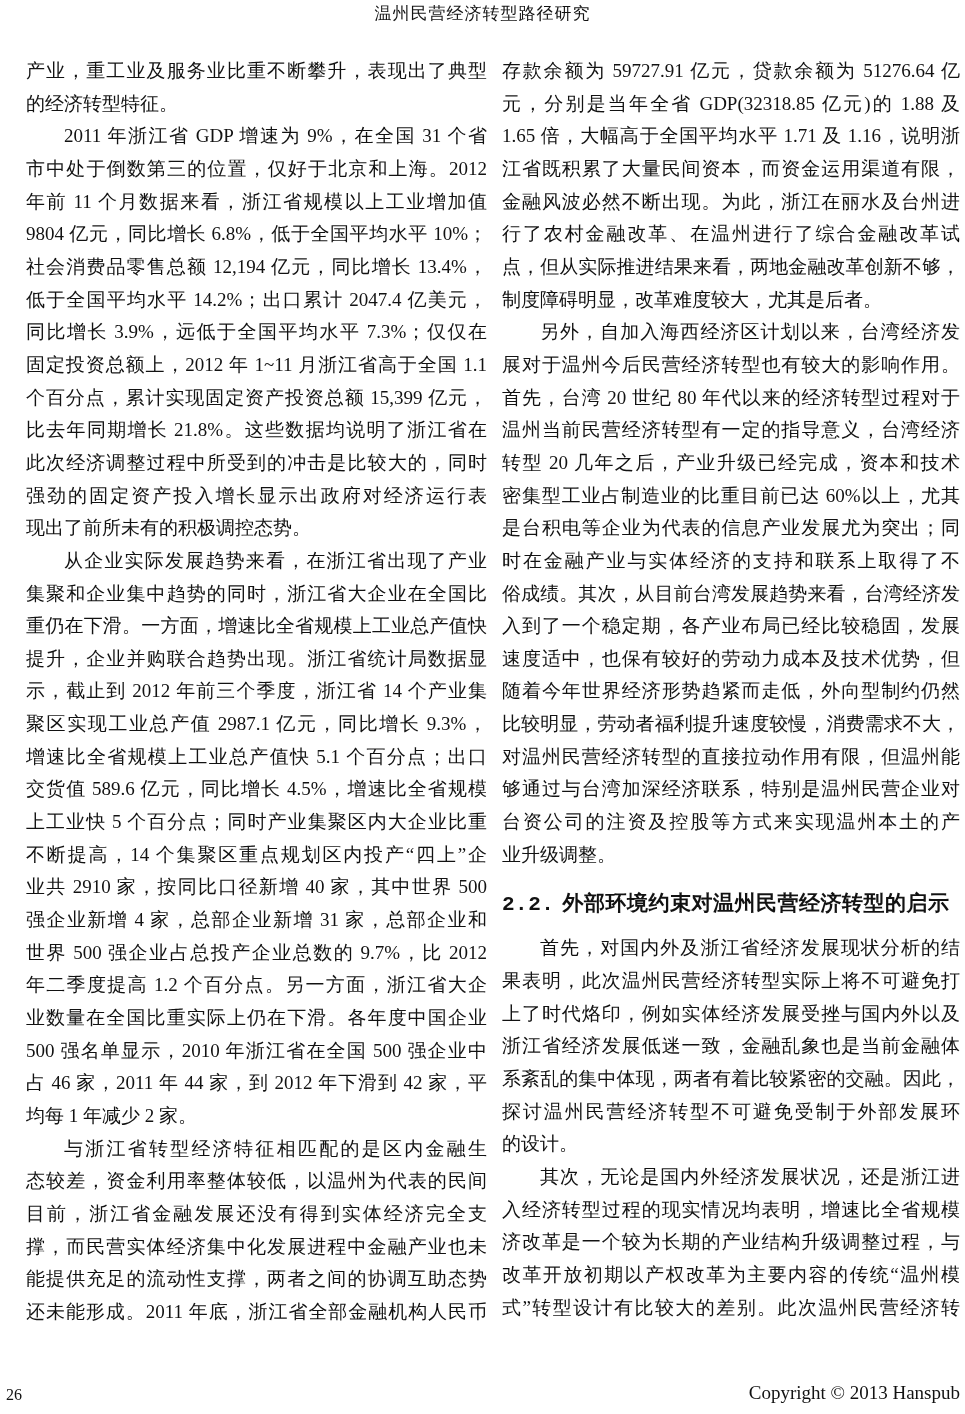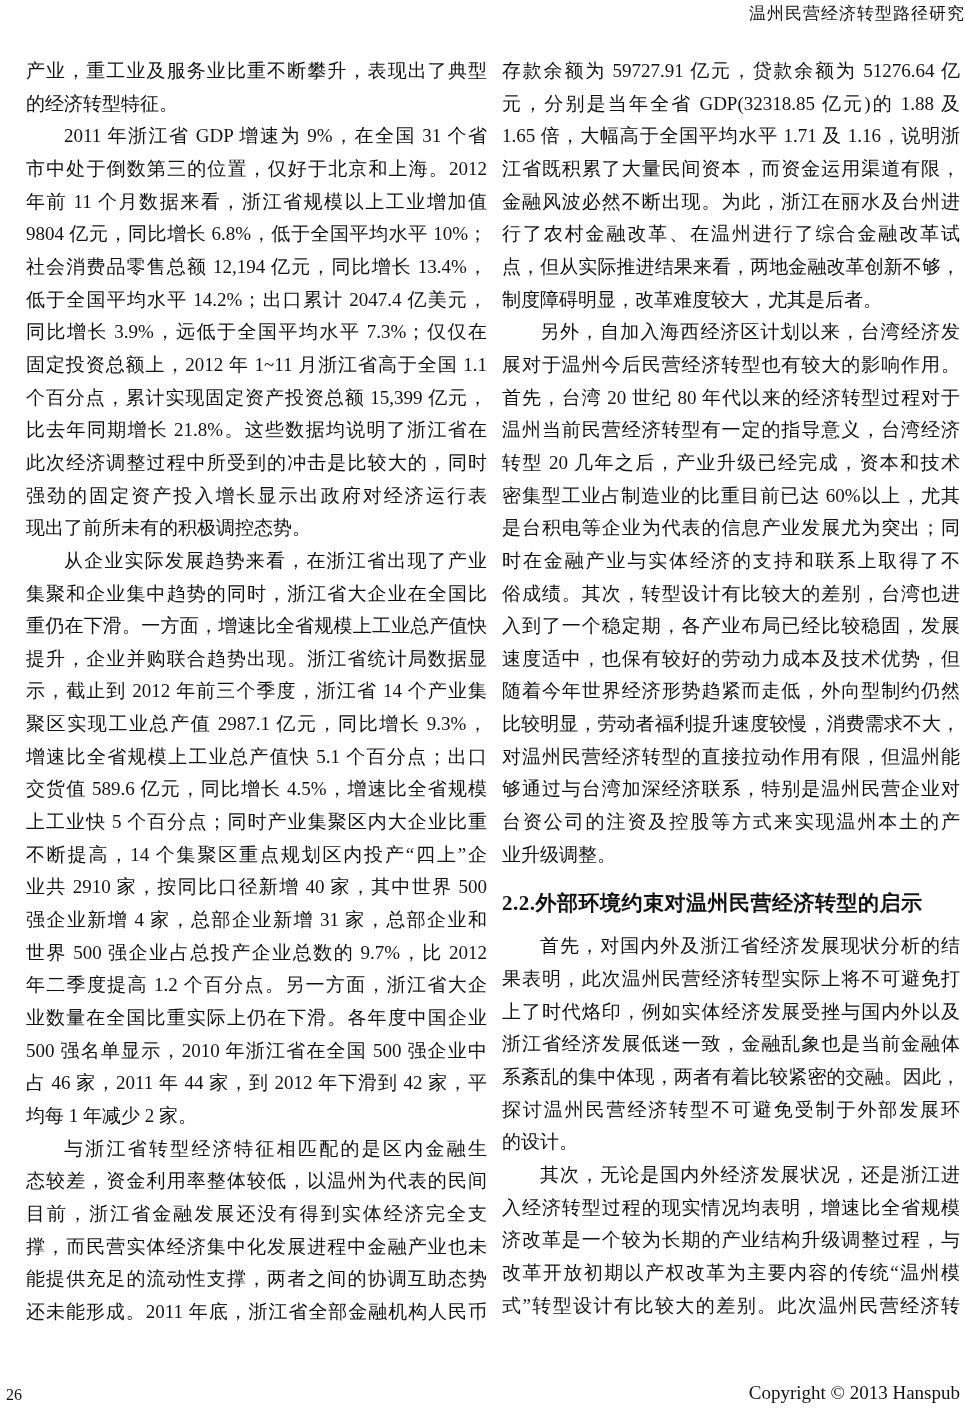--- a/index.html
+++ b/index.html
@@ -2,39 +2,39 @@
 <html><head>
 <meta charset="utf-8">
 <style>
   html,body { margin:0; padding:0; background:#ffffff; }
   .page {
     position:relative; width:965px; height:1414px; background:#ffffff;
     font-family:"Liberation Serif","DejaVu Serif",serif; color:#121212; overflow:hidden;
   }
   .header-title {
     position:absolute; top:2px; left:0; width:100%;
-    text-align:right; font-size:17px; letter-spacing:1px;
+    text-align:center; font-size:17px; letter-spacing:1px;
   }
   .col { position:absolute; top:55px; }
   .col-left  { left:6px;   width:461px;margin-left:20px; }
   .col-right { left:502px; width:458px; }
   .para { margin:0; }
   .line {
     font-size:19px; line-height:32.65px;
     text-align:justify; text-justify:inter-ideograph;
     white-space:normal;
   }
   .line.fill { text-align-last:justify; }
   .line.indent { padding-left:38px; }
   .section-heading {
     font-family:"Liberation Sans","DejaVu Sans",sans-serif;
     font-weight:bold; font-size:21px; line-height:30px;
     margin:17px 0 12px 0; letter-spacing:0.5px;
   }
-  .section-heading .h-num { font-family:Liberation Serif, serif; margin-right:0; }
+  .section-heading .h-num { font-family:Liberation Mono, monospace; margin-right:8px; }
   .footer-pagenum   { position:absolute; left:6px;  bottom:10px; font-size:16px; }
   .footer-copyright { position:absolute; right:5px; bottom:10px; font-size:19px; }
 </style>
 </head>
 <body>
 
 <div class="page">
   <div class="header-title">温州民营经济转型路径研究</div>
 
   <div class="col col-left">
@@ -99,21 +99,21 @@
       </div>
       <div class="para">
         <div class="line fill indent">另外，自加入海西经济区计划以来，台湾经济发</div>
         <div class="line fill">展对于温州今后民营经济转型也有较大的影响作用。</div>
         <div class="line fill">首先，台湾 20 世纪 80 年代以来的经济转型过程对于</div>
         <div class="line fill">温州当前民营经济转型有一定的指导意义，台湾经济</div>
         <div class="line fill">转型 20 几年之后，产业升级已经完成，资本和技术</div>
         <div class="line fill">密集型工业占制造业的比重目前已达 60%以上，尤其</div>
         <div class="line fill">是台积电等企业为代表的信息产业发展尤为突出；同</div>
         <div class="line fill">时在金融产业与实体经济的支持和联系上取得了不</div>
-        <div class="line fill">俗成绩。其次，转型设计有比较大的差别，台湾也进</div>
+        <div class="line fill">俗成绩。其次，从目前台湾发展趋势来看，台湾经济发</div>
         <div class="line fill">入到了一个稳定期，各产业布局已经比较稳固，发展</div>
         <div class="line fill">速度适中，也保有较好的劳动力成本及技术优势，但</div>
         <div class="line fill">随着今年世界经济形势趋紧而走低，外向型制约仍然</div>
         <div class="line fill">比较明显，劳动者福利提升速度较慢，消费需求不大，</div>
         <div class="line fill">对温州民营经济转型的直接拉动作用有限，但温州能</div>
         <div class="line fill">够通过与台湾加深经济联系，特别是温州民营企业对</div>
         <div class="line fill">台资公司的注资及控股等方式来实现温州本土的产</div>
         <div class="line">业升级调整。</div>
       </div>
       <div class="section-heading"><span class="h-num">2.2.</span><span>外部环境约束对温州民营经济转型的启示</span></div>

